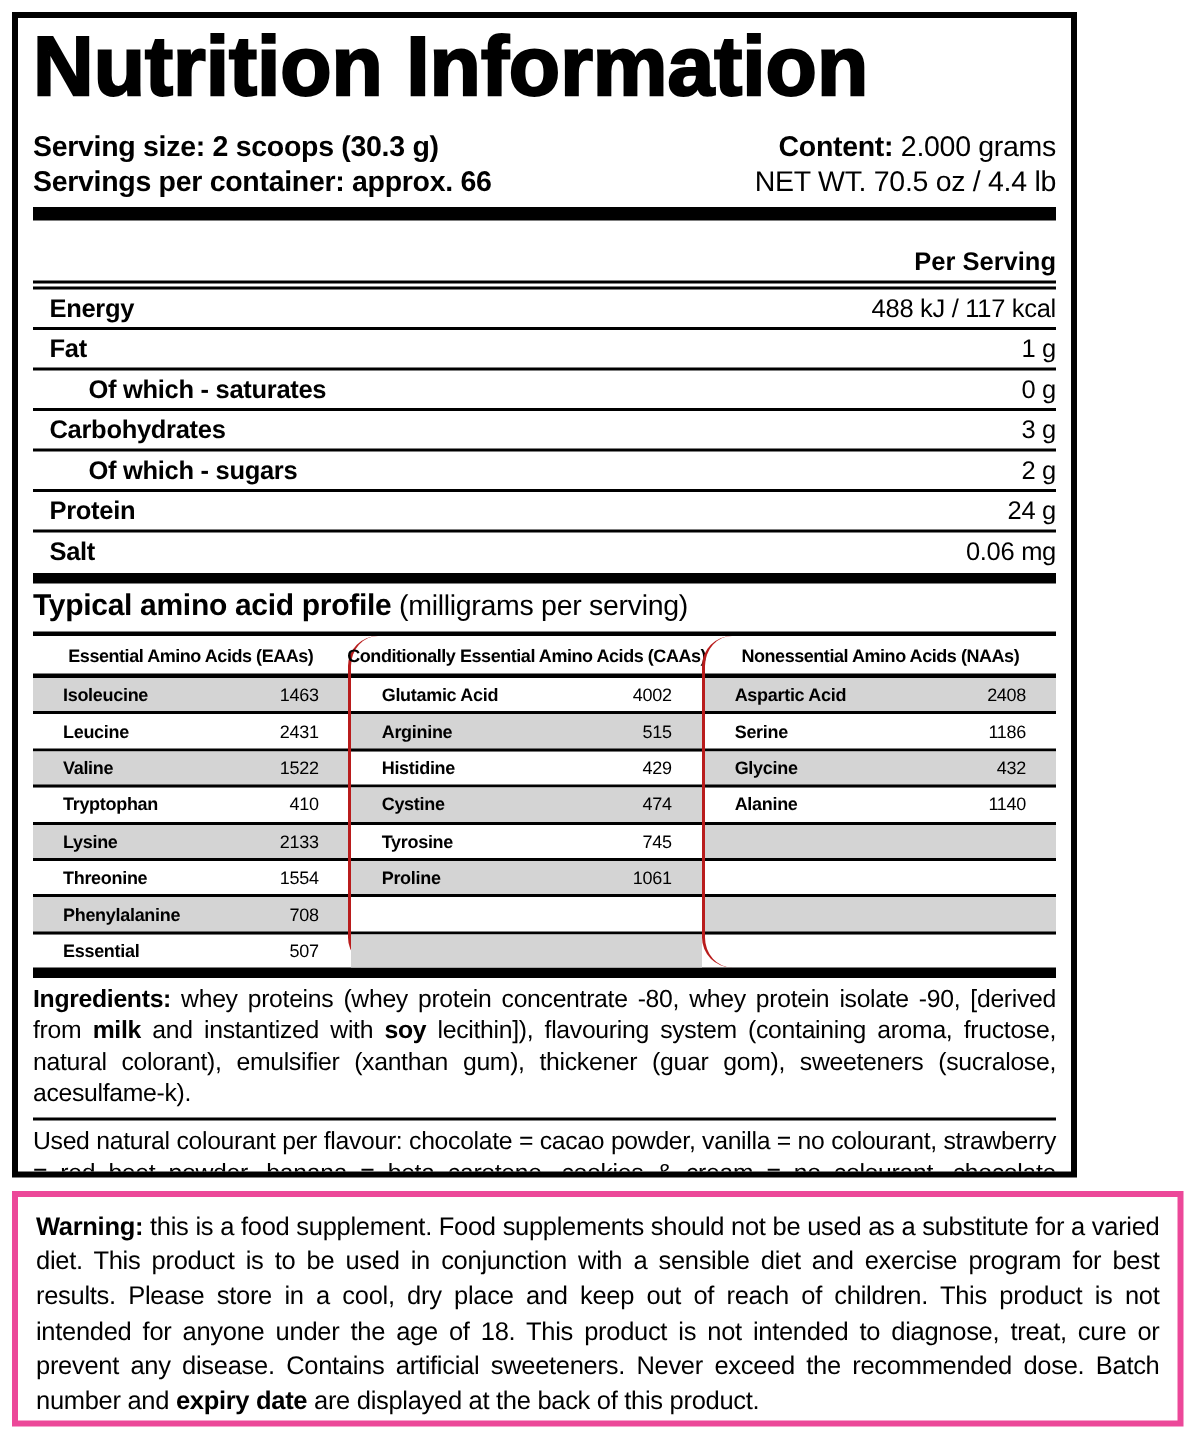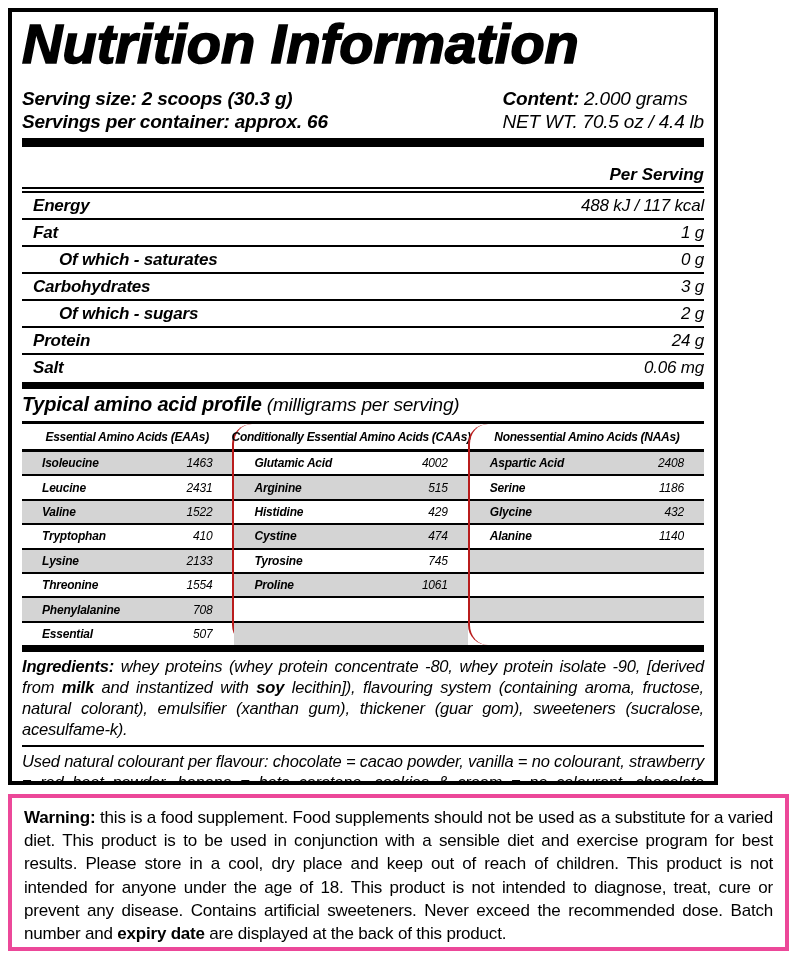--- a/index.html
+++ b/index.html
@@ -1,28 +1,28 @@
 <!DOCTYPE html>
 <html><head>
 <meta charset="utf-8">
 <style>
   html,body{margin:0;padding:0;background:#fff;}
   body{width:798px;height:957px;position:relative;font-family:"Liberation Sans",sans-serif;color:#000;}
   .bold{font-weight:bold;}
   .main-box{position:absolute;left:8px;top:8px;width:710px;height:777px;box-sizing:border-box;
-    border:4px solid #000;padding:0 10px;overflow:hidden;background:#fff;font-style:italic;}
+    border:4px solid #000;padding:0 10px;overflow:hidden;background:#fff;}
   .warning-box{position:absolute;left:8px;top:794px;width:781px;height:157px;box-sizing:border-box;
     border:4px solid #ec4899;padding:5px 12px;overflow:hidden;background:#fff;}
 
   .label-title{font-size:56px;font-weight:bold;line-height:1.0;letter-spacing:0px;
     -webkit-text-stroke:1.6px #000;margin-top:4px;white-space:nowrap;}
 
   .serving-area{display:flex;justify-content:space-between;margin-top:15px;font-size:19px;line-height:23px;}
   .serving-left{font-weight:bold;letter-spacing:-0.2px;}
-  .serving-right{letter-spacing:-0.2px;}
+  .serving-right{text-align:right;letter-spacing:-0.2px;}
 
   .thick-bar{height:9px;background:#000;margin-top:5px;}
   .per-serving{text-align:right;font-weight:bold;font-size:17px;padding:18px 0 2px;}
   .double-rule{height:2px;border-top:2px solid #000;border-bottom:2px solid #000;}
 
   .fact-row{display:flex;justify-content:space-between;align-items:baseline;
     border-bottom:2px solid #000;padding:3px 0 2px;font-size:17px;letter-spacing:-0.2px;}
   .fact-row .label{font-weight:bold;margin-left:11px;}
   .fact-row.indent .label{padding-left:26px;}
   .fact-row:last-child{border-bottom:none;}

